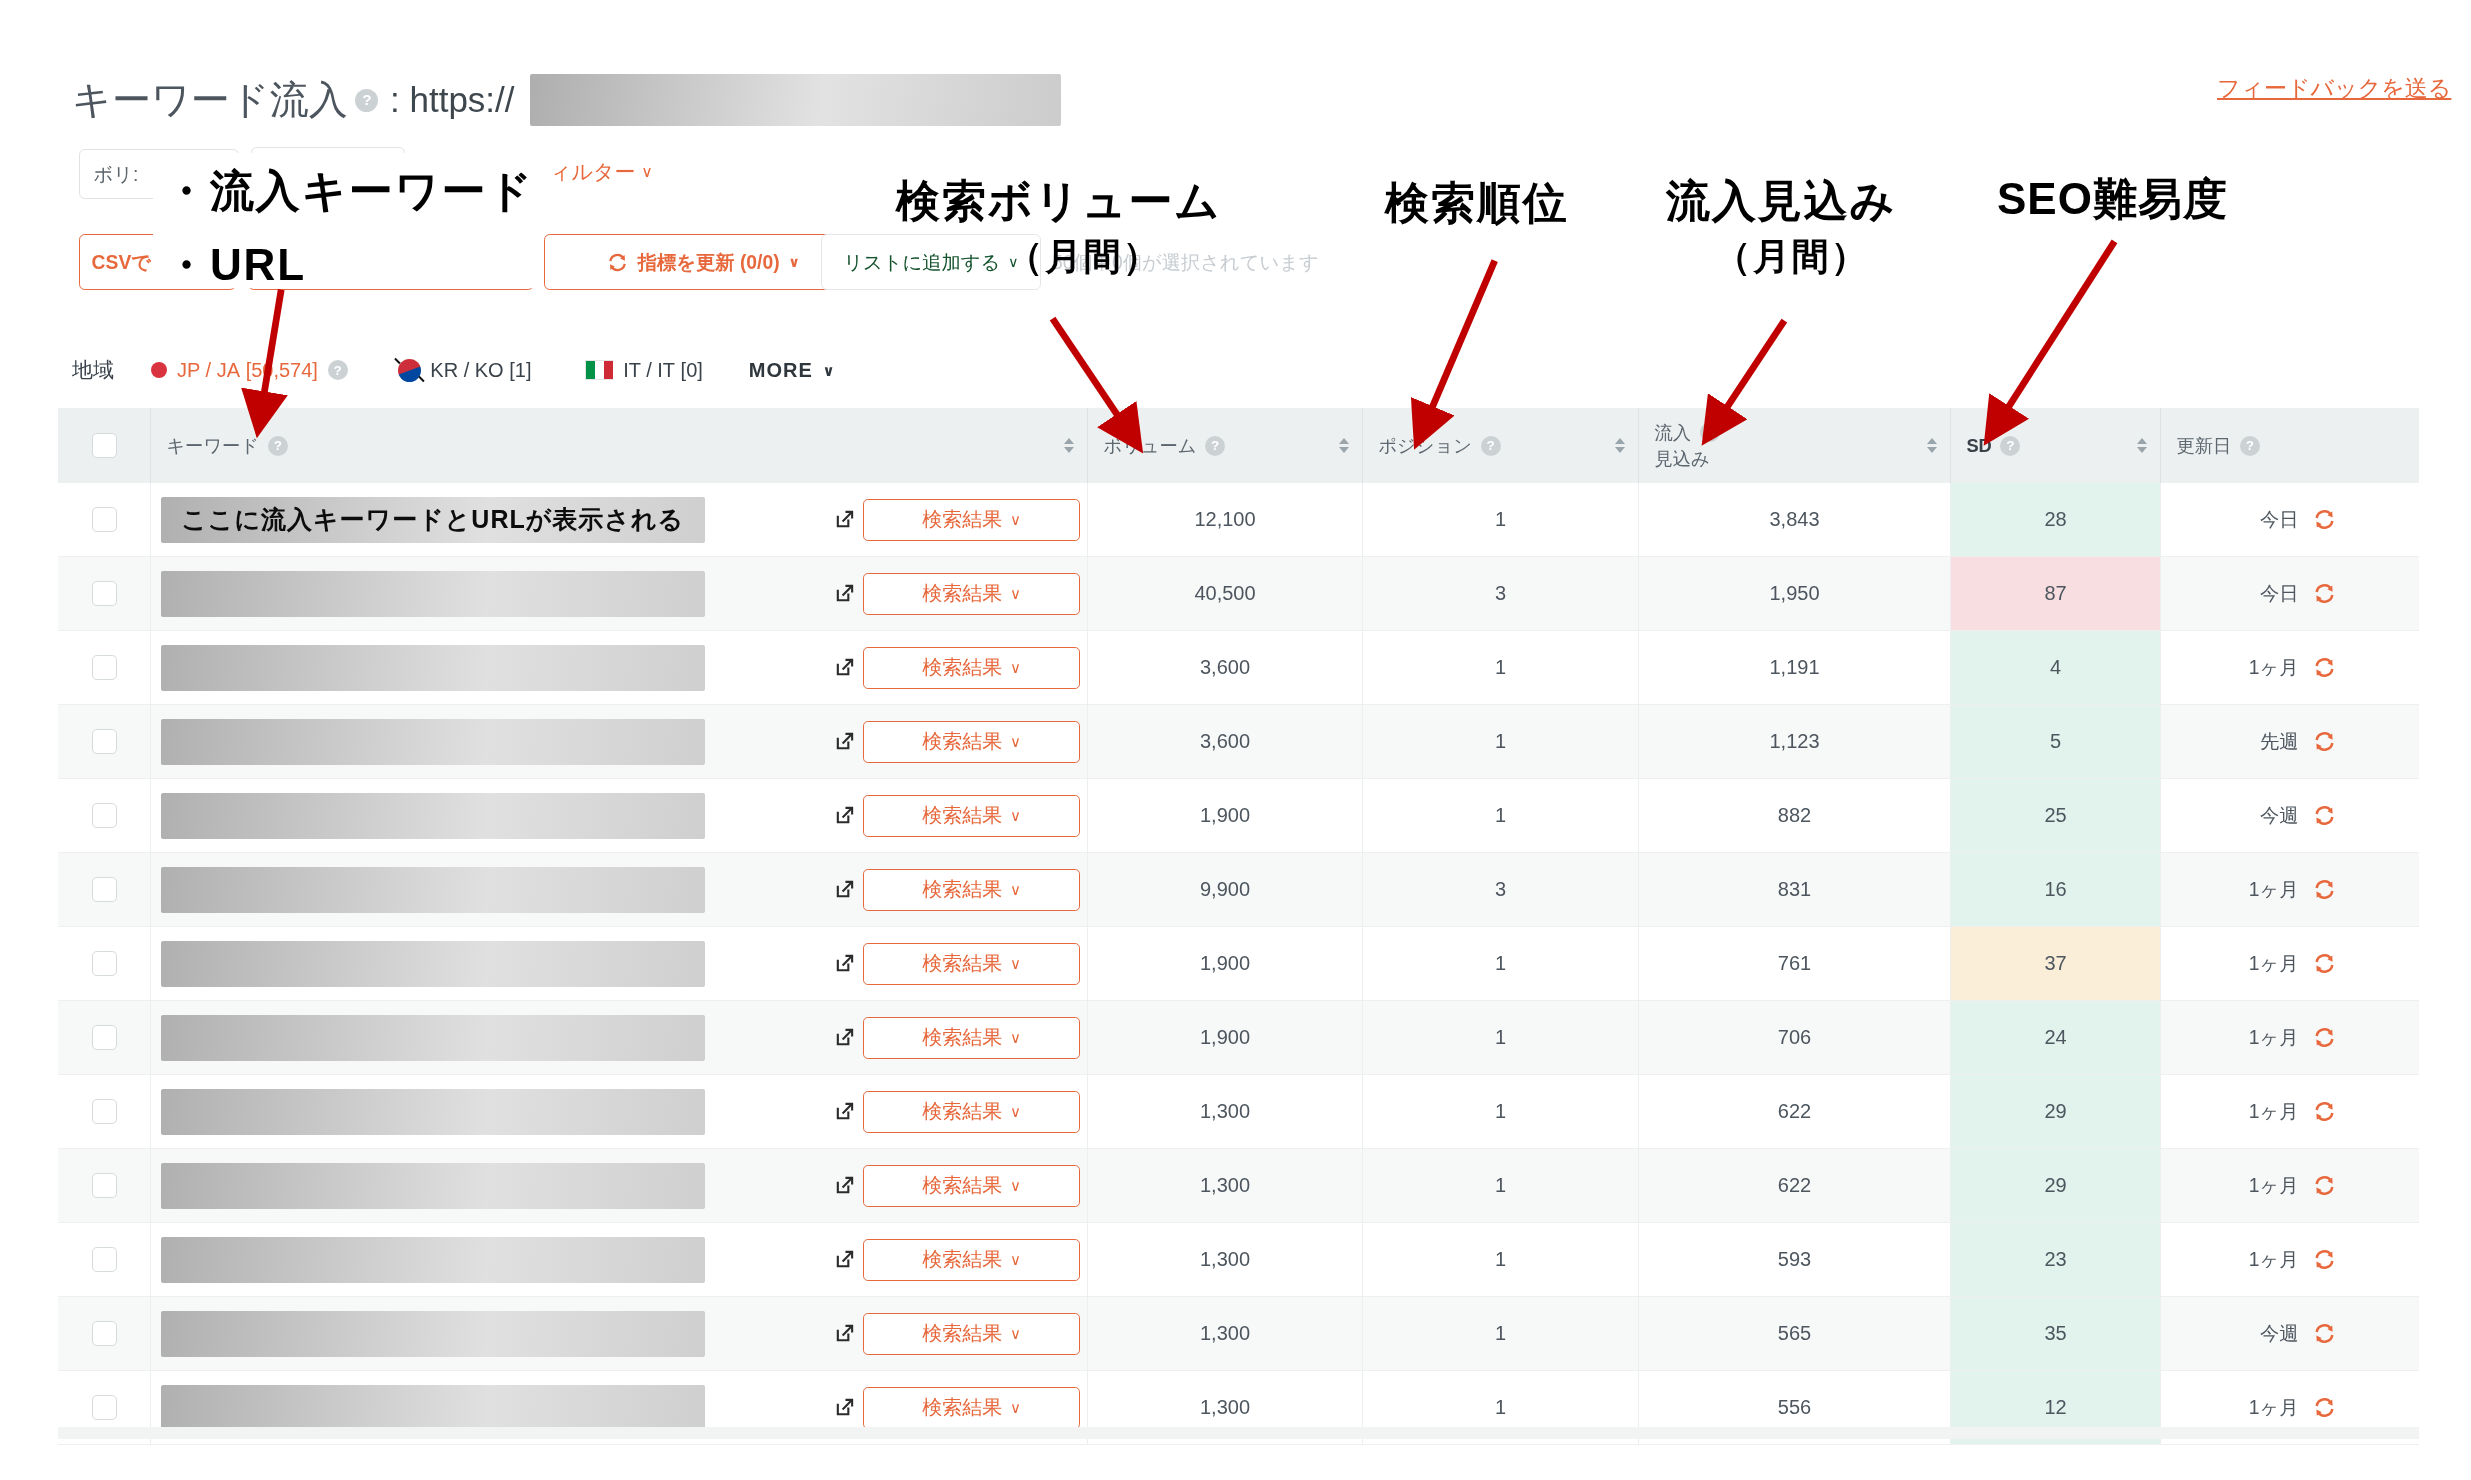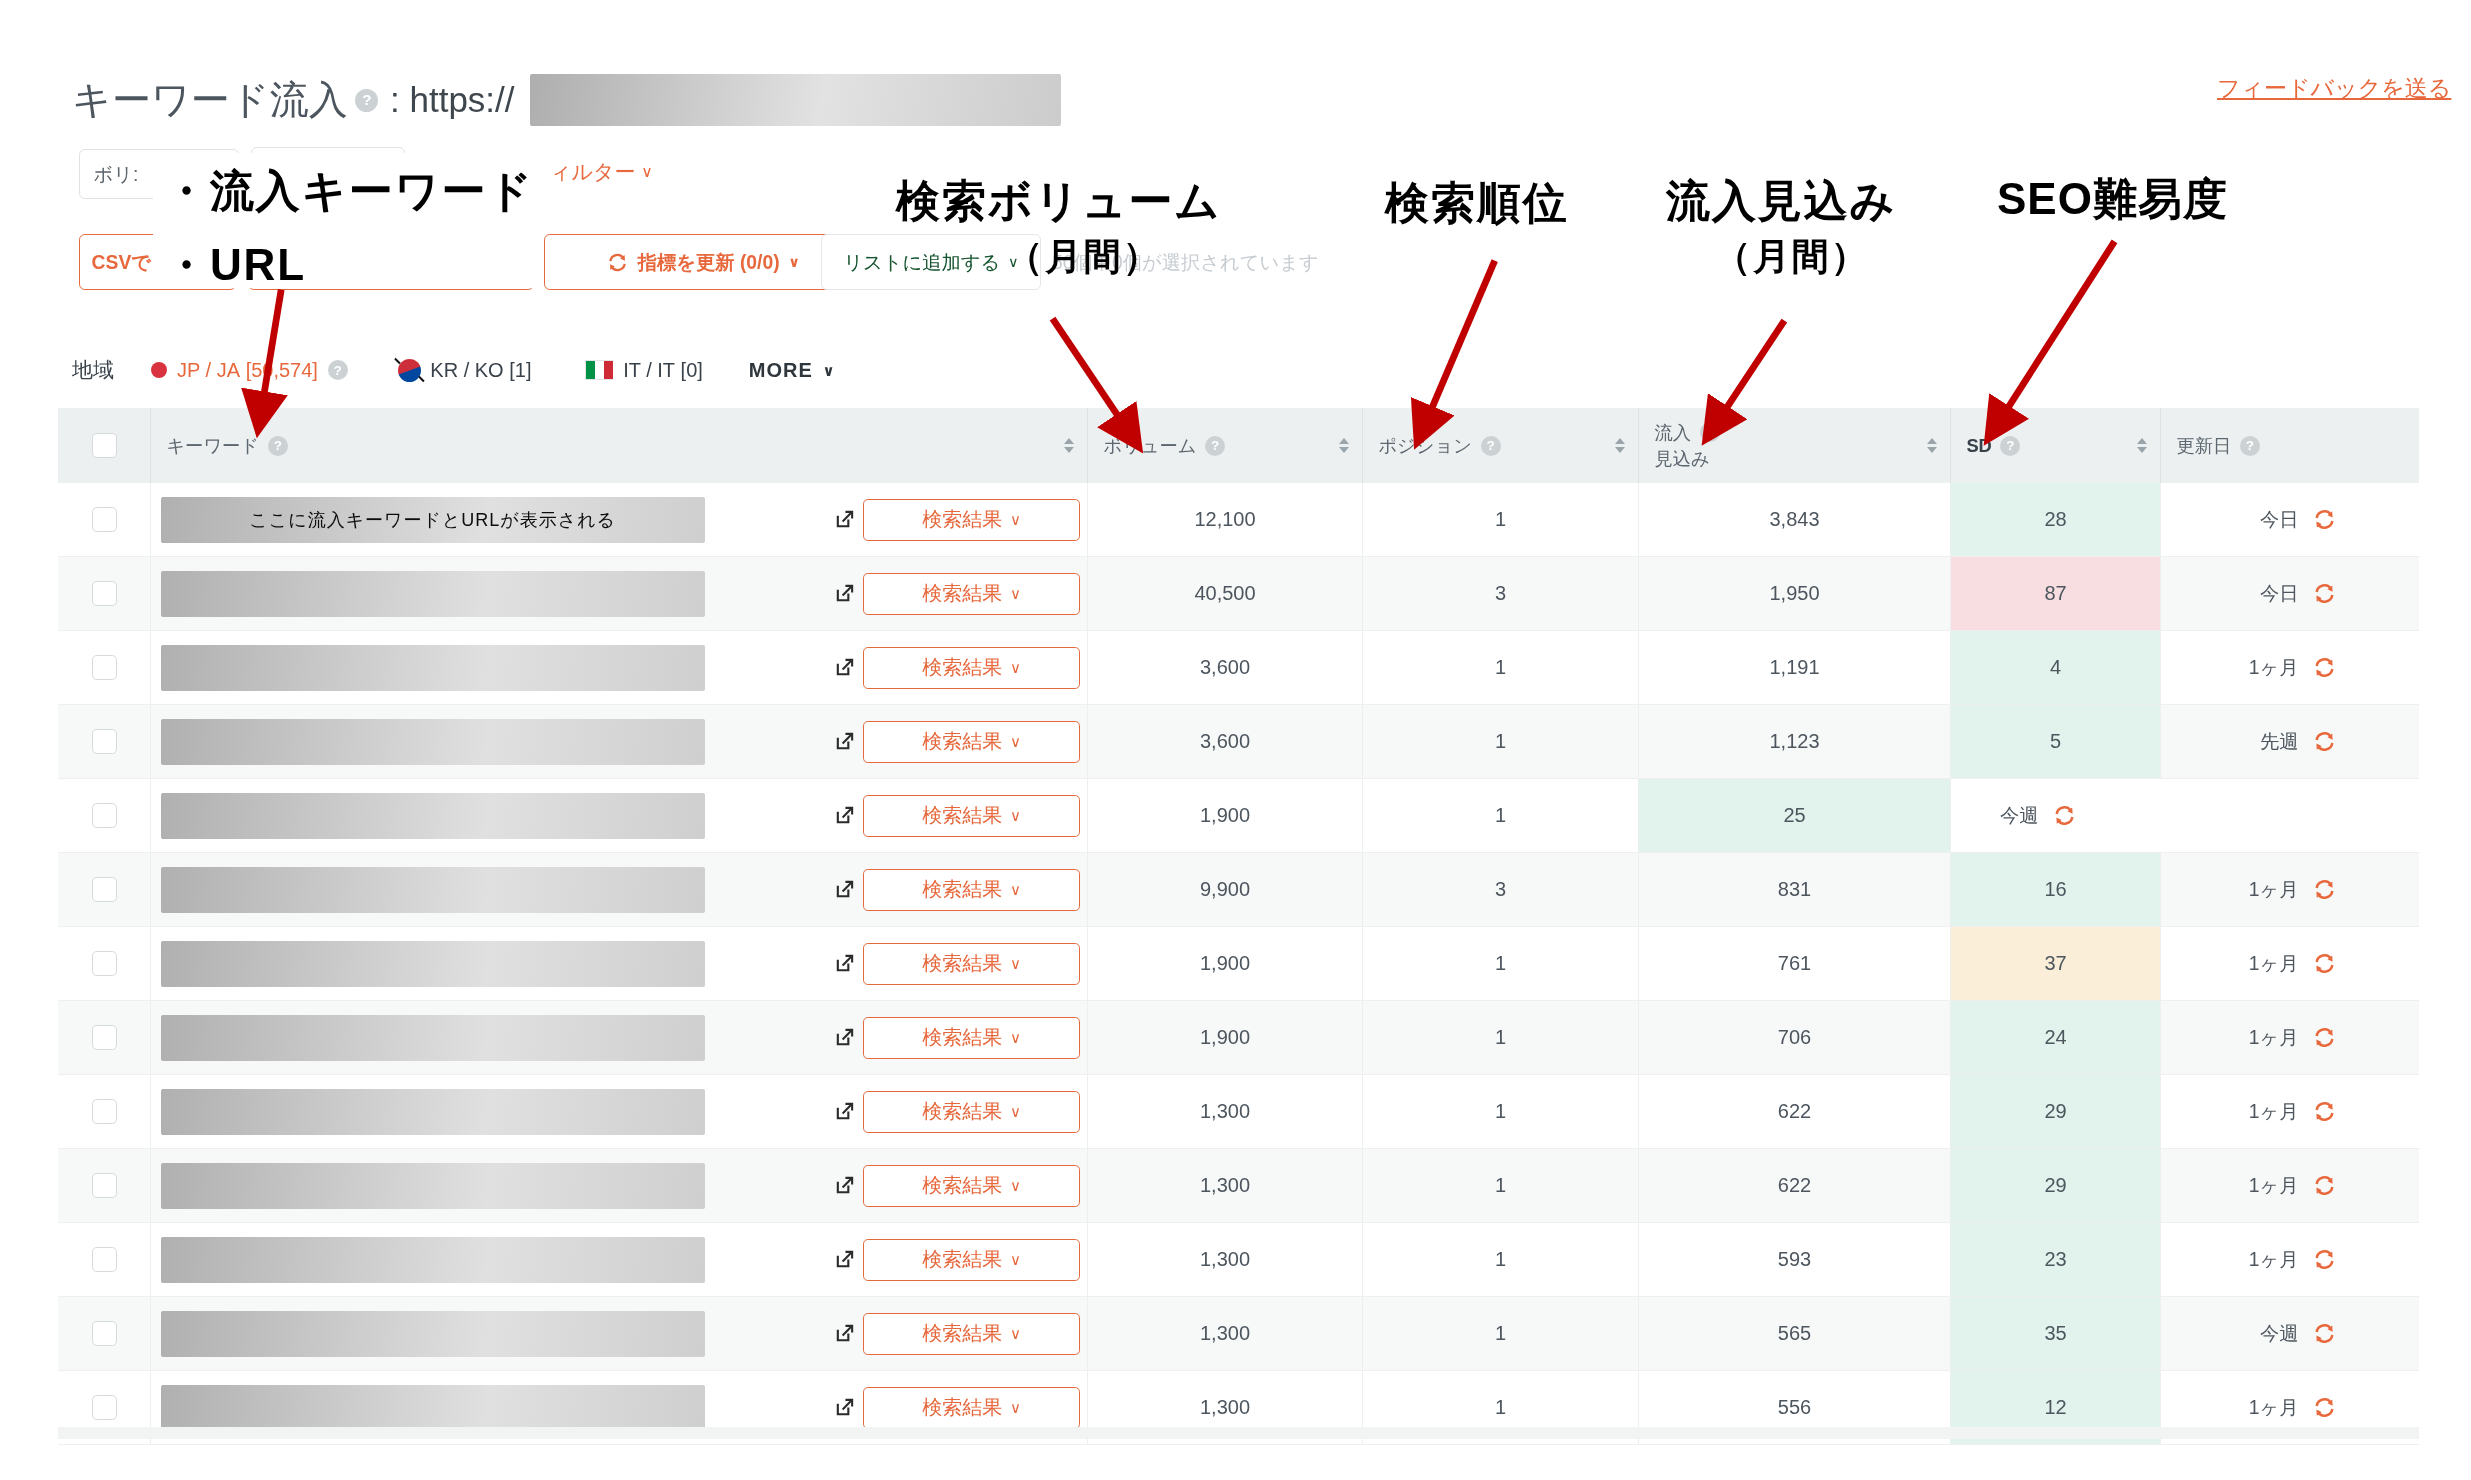--- a/index.html
+++ b/index.html
@@ -65,21 +65,21 @@
   .trow{height:73px;background:#fff;border-bottom:1px solid #efefef;}
   .trow.alt{background:#f7f8f8;}
   .tcell{display:flex;align-items:center;justify-content:center;box-sizing:border-box;
          border-left:1px solid #ecefef;font-size:20px;color:#4d565e;height:100%;}
   .tcell:first-child{border-left:none;}
   .checkbox{width:23px;height:23px;border:1.9px solid #d5dada;border-radius:4.8px;background:#fff;cursor:pointer;}
   .cell-kw{justify-content:flex-start;}
   .kw-blur{margin-left:9.7px;width:544px;height:46px;border-radius:1.9px;
     background:linear-gradient(95deg,#b0b0b0,#e0e0e0 60%,#cfcfcf);
     display:flex;align-items:center;justify-content:center;}
-  .kw-note{font-size:18px;font-weight:normal;color:#0c0c0c;letter-spacing:1px;white-space:nowrap;}
+  .kw-note{font-size:25px;font-weight:bold;color:#0c0c0c;letter-spacing:1px;white-space:nowrap;}
   .ext-ic{margin-left:auto;flex:0 0 auto;display:flex;cursor:pointer;}
   .btn-search{box-sizing:border-box;margin:0 6.8px 0 8.7px;width:217px;height:42px;border:1.9px solid #e7683c;border-radius:4.8px;
     background:#fff;color:#e7683c;font-size:20px;display:flex;align-items:center;justify-content:center;gap:7.7px;cursor:pointer;}
   .sd-green{background:#e1f3ec;text-align:right;}
   .sd-red{background:#f9dee1;}
   .sd-orange{background:#fbeed8;}
   .cell-date{justify-content:flex-end;padding-right:83px;gap:13.5px;font-size:19.3px;}
   .refresh-ic{display:flex;cursor:pointer;}
   .partial-band{left:58px;top:1427px;width:2361px;height:11.6px;background:#f2f3f3;}
   
@@ -393,20 +393,21 @@
               <path d="M12 3h7v7" fill="none" stroke="#2b2b2b" stroke-width="2.2"></path>
             </svg>
       </span>
       <span class="btn-search">
         <span>検索結果</span>
         <span class="chev">∨</span>
       </span>
     </div>
     <div class="tcell">1,900</div>
     <div class="tcell">1</div>
+    <div class="tcell">882</div>
     <div class="tcell sd-green">
       <span>25</span>
     </div>
     <div class="tcell cell-date">
       <span>今週</span>
       <span class="refresh-ic">
         <svg width="25" height="25" viewBox="0 0 24 24">
               <path d="M19.5 13.5a7.5 7.5 0 0 1-13.8 2.8" fill="none" stroke="#e7683c" stroke-width="2.4"></path>
               <polygon points="4.2,13.8 9.2,16.2 4.6,19.8" fill="#e7683c"></polygon>
               <path d="M4.5 10.5a7.5 7.5 0 0 1 13.8-2.8" fill="none" stroke="#e7683c" stroke-width="2.4"></path>

